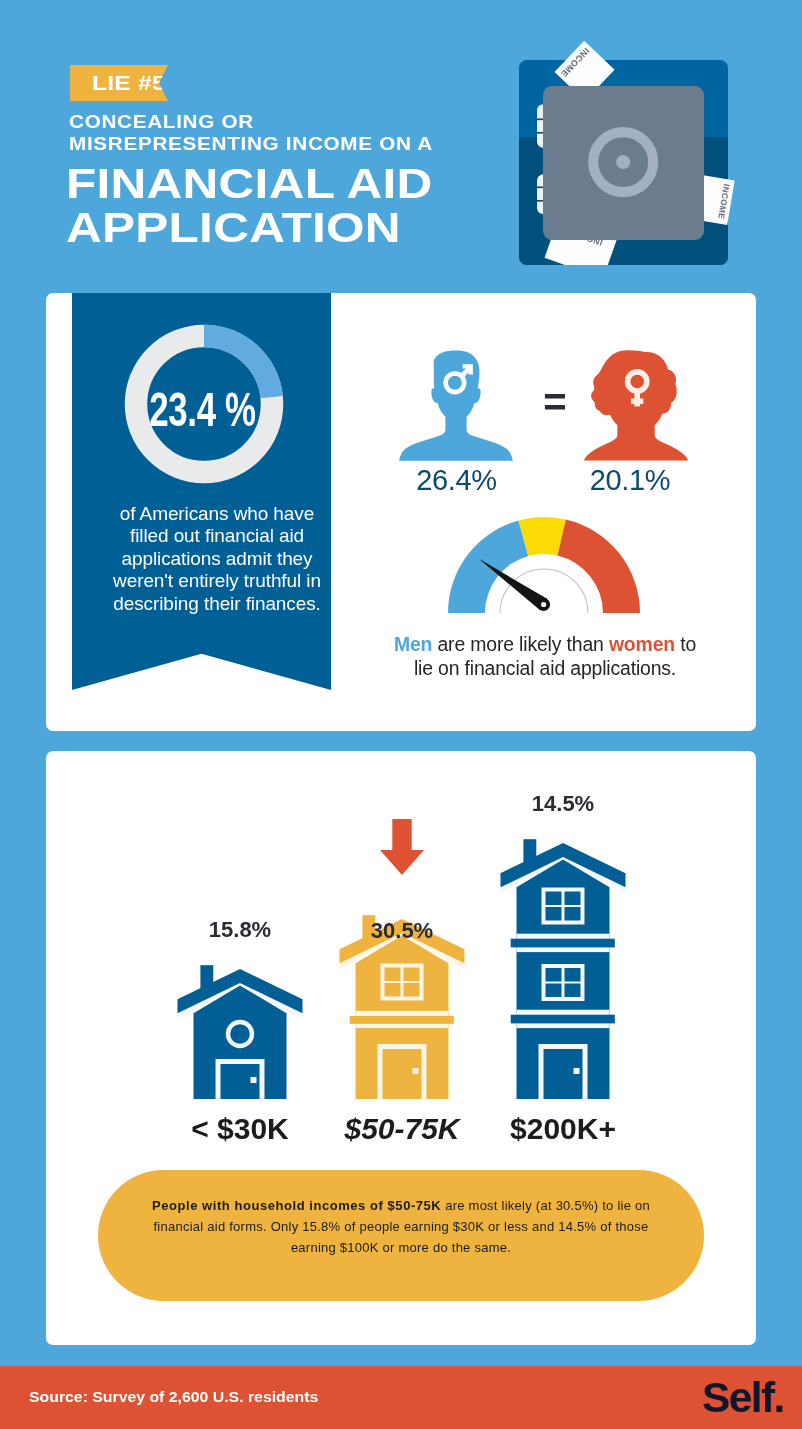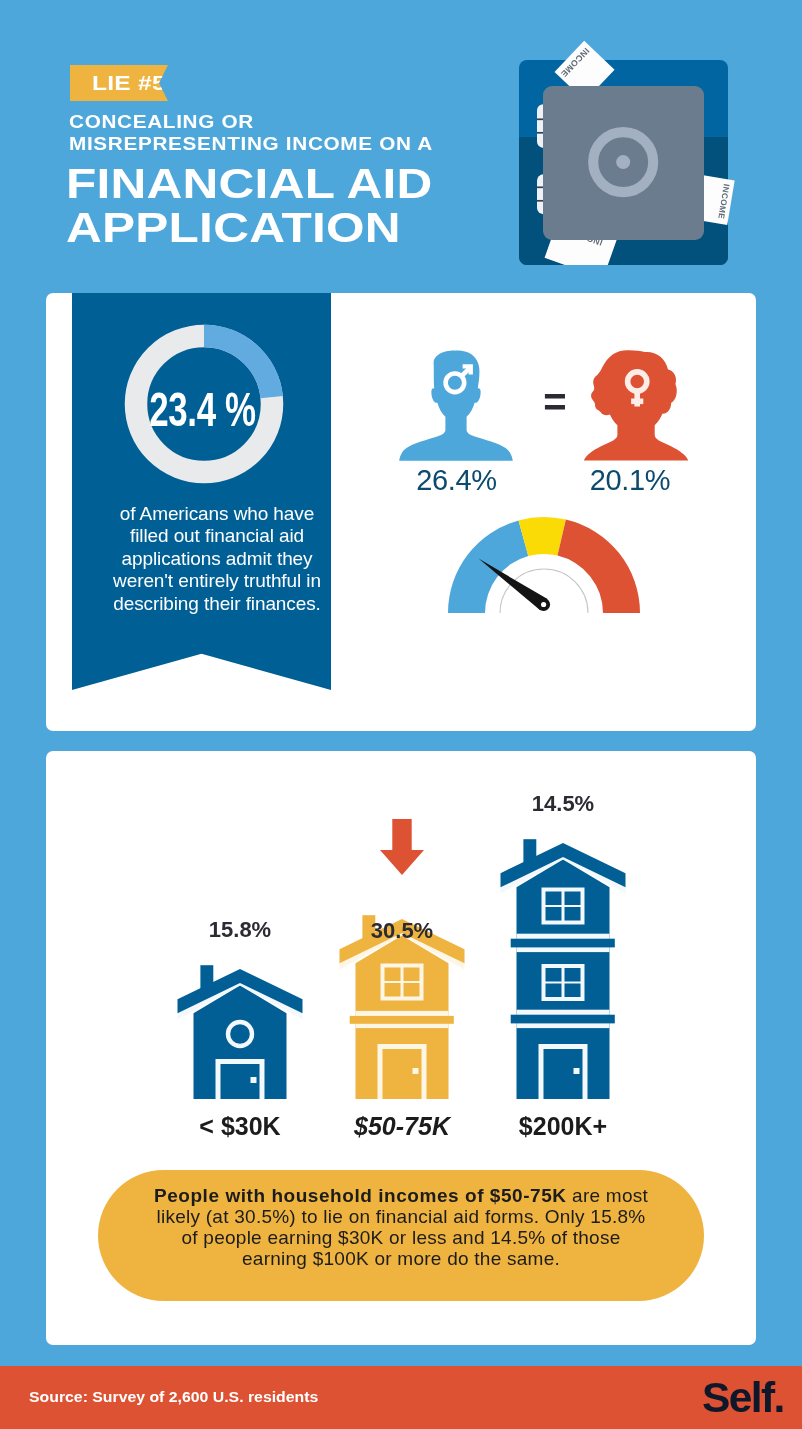--- a/index.html
+++ b/index.html
@@ -37,27 +37,27 @@
   .figwrap{position:absolute;}
   .pct{position:absolute;color:#0c4a6e;font-weight:normal;font-size:29px;letter-spacing:-0.3px;}
   .equals{position:absolute;color:#2b2b33;font-weight:bold;font-size:40px;}
   .caption{position:absolute;left:385px;top:632px;width:320px;text-align:center;
            color:#262626;font-size:19.4px;line-height:24.2px;letter-spacing:-0.15px;}
   .caption b.men{color:#4ea7db;font-weight:bold;}
   .caption b.women{color:#dd5233;font-weight:bold;}
 
   
   .hval{position:absolute;color:#2b2b33;font-weight:bold;font-size:22px;text-align:center;}
-  .hlabel{position:absolute;color:#1c1c1c;font-weight:bold;font-size:25px;text-align:center;}
+  .hlabel{position:absolute;color:#1c1c1c;font-weight:bold;font-size:30px;text-align:center;}
 
   
   .note{position:absolute;left:98px;top:1170px;width:606px;height:131px;
         background:#efb340;border-radius:66px;box-sizing:border-box;
         display:flex;align-items:center;justify-content:center;padding-bottom:18px;}
-  .note p{margin:0;width:502px;text-align:center;color:#1c1c1c;font-size:19px;
+  .note p{margin:0;width:502px;text-align:center;color:#1c1c1c;font-size:13px;
           line-height:21px;letter-spacing:0.25px;}
   .note p b{letter-spacing:0.55px;}
 
   
   .footer{position:absolute;left:0;top:1366px;width:802px;height:63px;background:#dd5233;}
   .source{position:absolute;left:29px;top:1389px;color:#fff;font-weight:bold;font-size:14px;
           transform:scaleX(1.13);transform-origin:left top;}
   .logo{position:absolute;left:702px;top:1376px;color:#0f172a;font-weight:bold;font-size:42.5px;
         letter-spacing:-1.6px;line-height:43px;}
 </style>
@@ -184,20 +184,23 @@
   <svg style="position:absolute;left:444px;top:513px;" width="200" height="106" viewBox="0 0 200 106">
     <path fill="#4ea7db" d="M4.0 100.0 A 96 96 0 0 1 74.5 7.4 L84.3 43.1 A 59 59 0 0 0 41.0 100.0 Z"></path>
     <path fill="#fbdb06" d="M74.5 7.4 A 96 96 0 0 1 121.9 6.5 L113.5 42.6 A 59 59 0 0 0 84.3 43.1 Z"></path>
     <path fill="#dd5233" d="M121.9 6.5 A 96 96 0 0 1 196.0 100.0 L159.0 100.0 A 59 59 0 0 0 113.5 42.6 Z"></path>
     <path fill="none" stroke="#c3c6ca" stroke-width="1.1" d="M56 100 A 44 44 0 0 1 144 100"></path>
     <path fill="#141414" d="M34.6 45.6 L103.5 86.1 L96.2 97.2 Z"></path>
     <circle cx="99.6" cy="91.5" r="6.5" fill="#141414"></circle>
     <circle cx="99.6" cy="91.5" r="2.6" fill="#ffffff"></circle>
   </svg>
 
+  <div class="caption">
+    <b class="men">Men</b><span> are more likely than </span><b class="women">women</b><span> to lie on financial aid applications.</span>
+  </div>
 
   <div class="card" id="card2"></div>
 
   <svg style="position:absolute;left:378px;top:819px;" width="48" height="57" viewBox="0 0 48 57">
     <path fill="#dd5233" d="M14.3 0 L33.7 0 L33.7 31 L46 31 L24 56 L2 31 L14.3 31 Z"></path>
   </svg>
 
   <svg style="position:absolute;left:177px;top:964px;" width="126" height="136" viewBox="0 0 126 136">
     <g fill="#015f96">
       <rect x="23.4" y="1.2" width="12.9" height="24"></rect>

